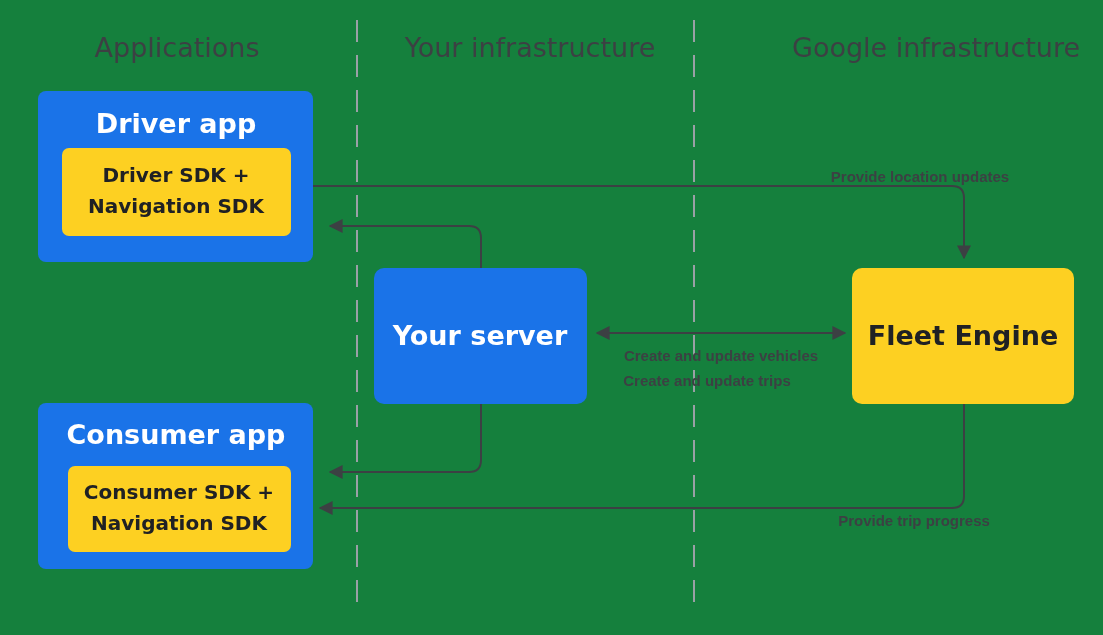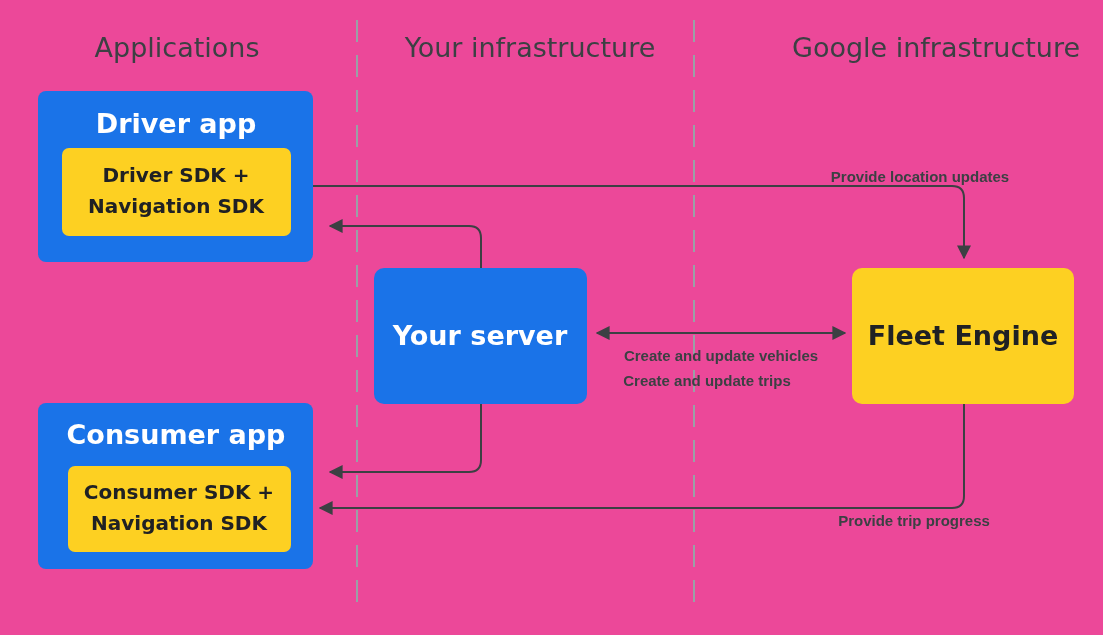--- a/index.html
+++ b/index.html
@@ -7,21 +7,21 @@
     padding: 0;
     background: #ffffff;
   }
   body {
     font-family: "DejaVu Sans", sans-serif;
   }
   #diagram-root {
     position: relative;
     width: 1103px;
     height: 635px;
-    background: #ec4899;
+    background: #15803d;
     overflow: hidden;
   }
   svg#diagram-svg {
     position: absolute;
     top: 0;
     left: 0;
     width: 1103px;
     height: 635px;
   }
   .zone-header {

